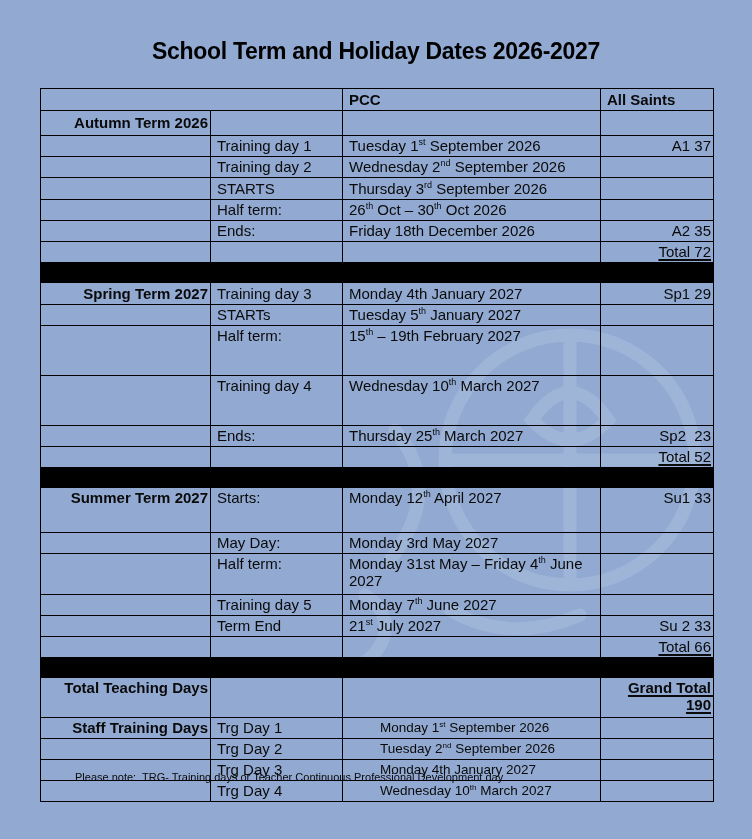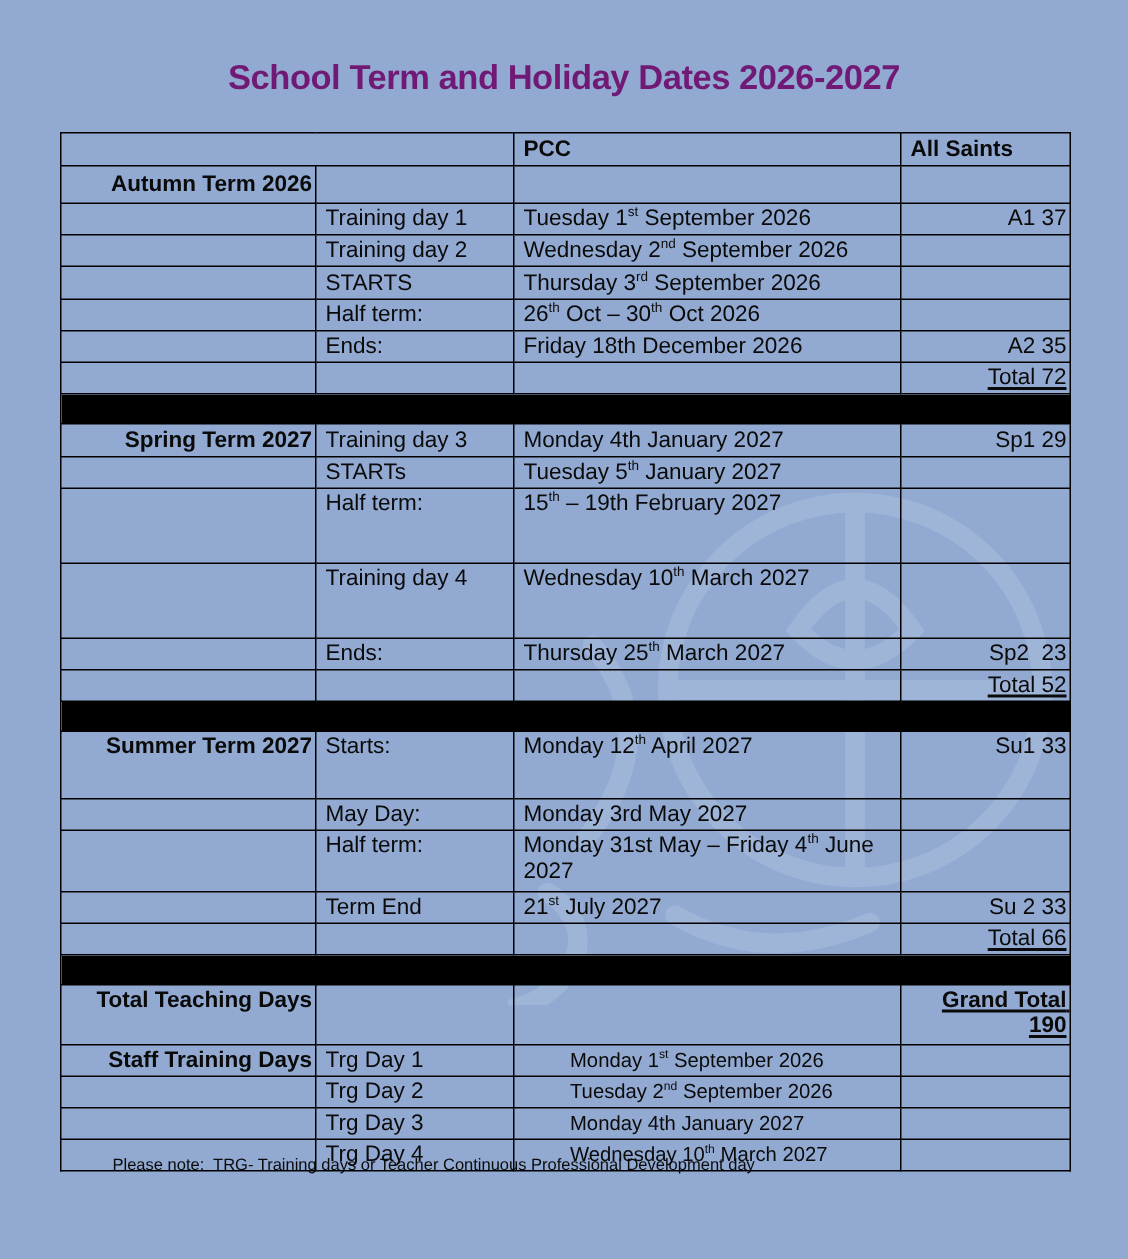--- a/index.html
+++ b/index.html
@@ -8,21 +8,21 @@
     background:#92aad2;
     font-family:"Liberation Sans","DejaVu Sans",sans-serif;
     color:#0a0a0a;
     position:relative;
     overflow:hidden;
   }
   .page-title {
     position:absolute; top:38px; left:0; width:752px;
     text-align:center;
     font-size:23px; font-weight:bold; letter-spacing:-0.3px;
-    color:#701a75;
+    color:#000000;
   }
   .watermark {
     position:absolute; left:270px; top:310px; z-index:0;
   }
   table.term-table {
     position:absolute; left:40px; top:88px; z-index:1;
     width:673px;
     border-collapse:collapse; table-layout:fixed;
     background:transparent;
   }
@@ -174,20 +174,26 @@
         <td class="code-cell"></td>
       </tr>
       <tr class="top">
         <td class="term-cell" style="height: 38px;"></td>
         <td class="event-cell">Half term:</td>
         <td class="date-cell">Monday 31st May – Friday 4<sup>th</sup> June 2027</td>
         <td class="code-cell"></td>
       </tr>
       <tr>
         <td class="term-cell" style="height: 18px;"></td>
+        <td class="event-cell">Training day 5</td>
+        <td class="date-cell">Monday 7<sup>th</sup> June 2027</td>
+        <td class="code-cell"></td>
+      </tr>
+      <tr>
+        <td class="term-cell" style="height: 18px;"></td>
         <td class="event-cell">Term End</td>
         <td class="date-cell">21<sup>st</sup> July 2027</td>
         <td class="code-cell">Su 2 33</td>
       </tr>
       <tr>
         <td class="term-cell" style="height: 18px;"></td>
         <td class="event-cell"></td>
         <td class="date-cell"></td>
         <td class="code-cell u2">Total 66</td>
       </tr>

